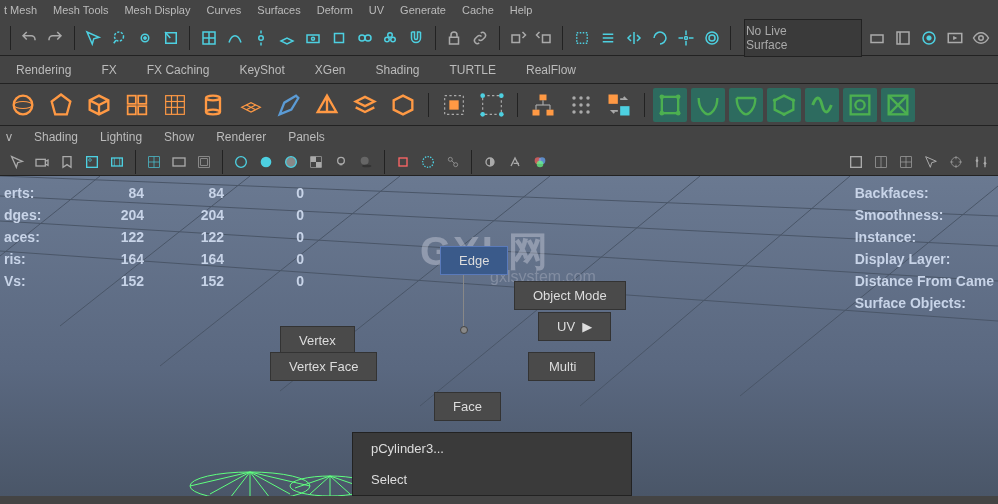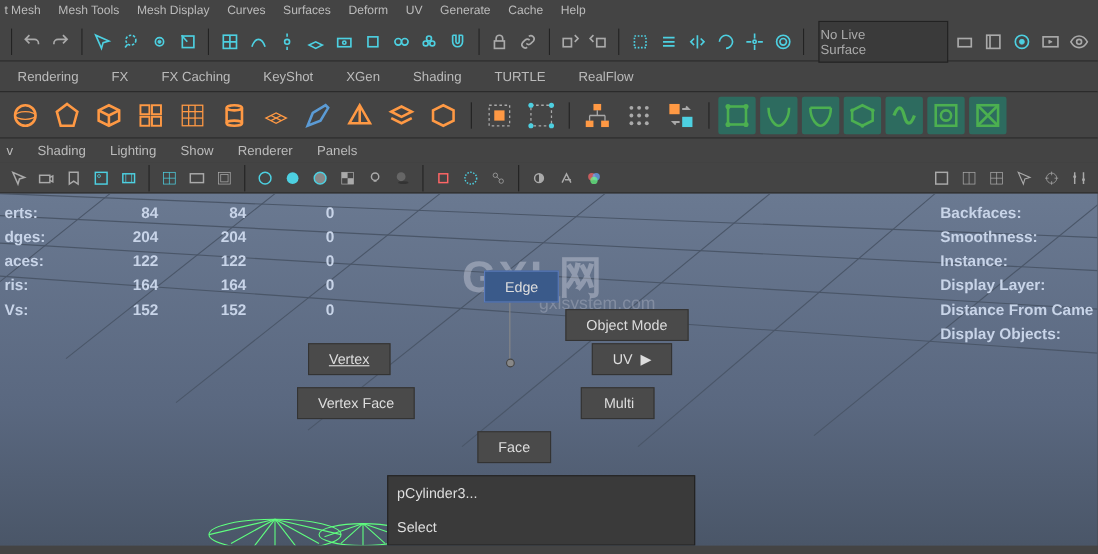--- a/index.html
+++ b/index.html
@@ -28,21 +28,21 @@
 .hud-left .col { width:80px; text-align:right; }
 .hud-right { position:absolute; top:6px; right:4px; font-family:'Courier New',monospace; font-size:14px; font-weight:bold; color:#c8d4e8; text-align:left; }
 .hud-right div { line-height:22px;margin-left:22px; }
 .radial { position:absolute; left:460px; top:78px; }
 .rdot { position:absolute; width:8px; height:8px; border-radius:50%; background:#888; border:1px solid #444; left:0; top:72px; }
 .rline { position:absolute; width:1px; height:67px; background:#888; left:3px; top:8px; }
 .rbtn { position:absolute; background:#4a4a4a; border:1px solid #333; color:#ddd; padding:6px 18px; font-size:13px; white-space:nowrap; cursor:pointer; }
 .rbtn.hl { background:#3a5a8a; border:1px solid #5a7aba; }
 .wire { position:absolute; bottom:0; pointer-events:none; }
 .ctxmenu { position:absolute; left:352px; bottom:0; width:280px; background:#3a3a3a; border:1px solid #222; }
-.ctxitem { padding:8px 8px; color:#ddd; font-size:13px; cursor:pointer; }
+.ctxitem { padding:8px 18px; color:#ddd; font-size:13px; cursor:pointer; }
 .watermark { position:absolute; top:48px; left:420px; font-size:40px; font-weight:bold; color:rgba(230,230,240,0.35); letter-spacing:2px; }
 .sub { position:absolute; top:92px; left:490px; font-size:16px; color:rgba(180,185,200,0.4); }
 </style>
 </head>
 <body>
 
 <div class="topmenu">
   <span>t Mesh</span>
   <span>Mesh Tools</span>
   <span>Mesh Display</span>
@@ -643,29 +643,29 @@
         <span class="col">0</span>
       </div>
   </div>
 
   <div class="hud-right">
     <div>Backfaces:</div>
     <div>Smoothness:</div>
     <div>Instance:</div>
     <div>Display Layer:</div>
     <div>Distance From Came</div>
-    <div>Display Objects:</div>
+    <div>Surface Objects:</div>
   </div>
 
   <div class="radial">
     <div class="rline"></div>
     <div class="rdot"></div>
     <div class="rbtn hl" style="left:-20px; top:-8px;">Edge</div>
     <div class="rbtn" style="left:54px; top:27px;">Object Mode</div>
-    <div class="rbtn" style="left:-180px; top:58px;text-decoration:underline;">Vertex</div>
+    <div class="rbtn" style="left:-180px; top:72px;">Vertex</div>
     <div class="rbtn" style="left:78px; top:58px;"><span>UV</span>&nbsp;&nbsp;▶</div>
     <div class="rbtn" style="left:-190px; top:98px;">Vertex Face</div>
     <div class="rbtn" style="left:68px; top:98px;padding-left:20px;">Multi</div>
     <div class="rbtn" style="left:-26px; top:138px;">Face</div>
   </div>
 
   <svg class="wire" style="left:180px;" width="140" height="60">
     <g stroke="#5fff7f" stroke-width="1" fill="none">
       <ellipse cx="70" cy="50" rx="60" ry="14"></ellipse>
       <line x1="70" y1="36" x2="10" y2="50"></line>

